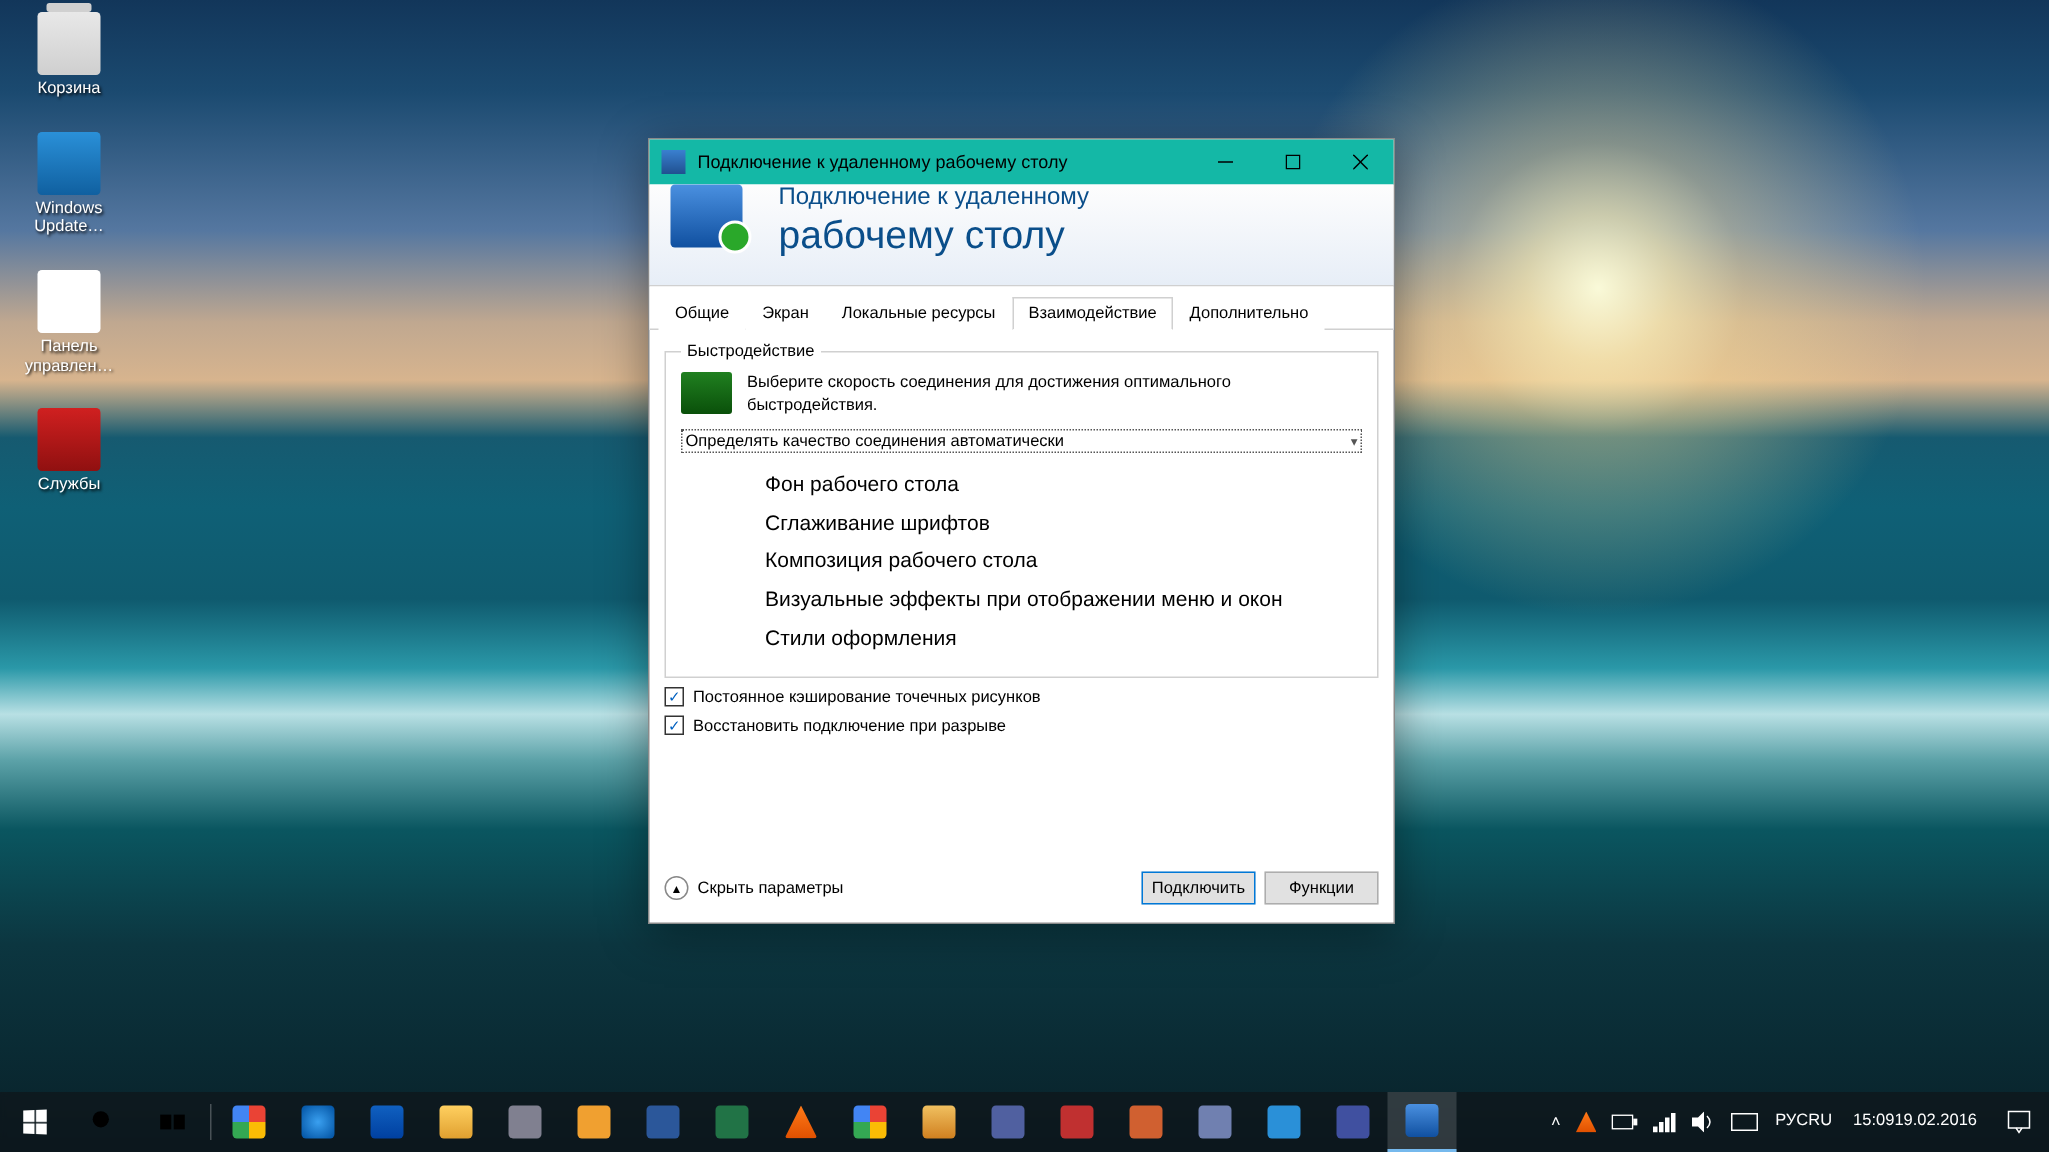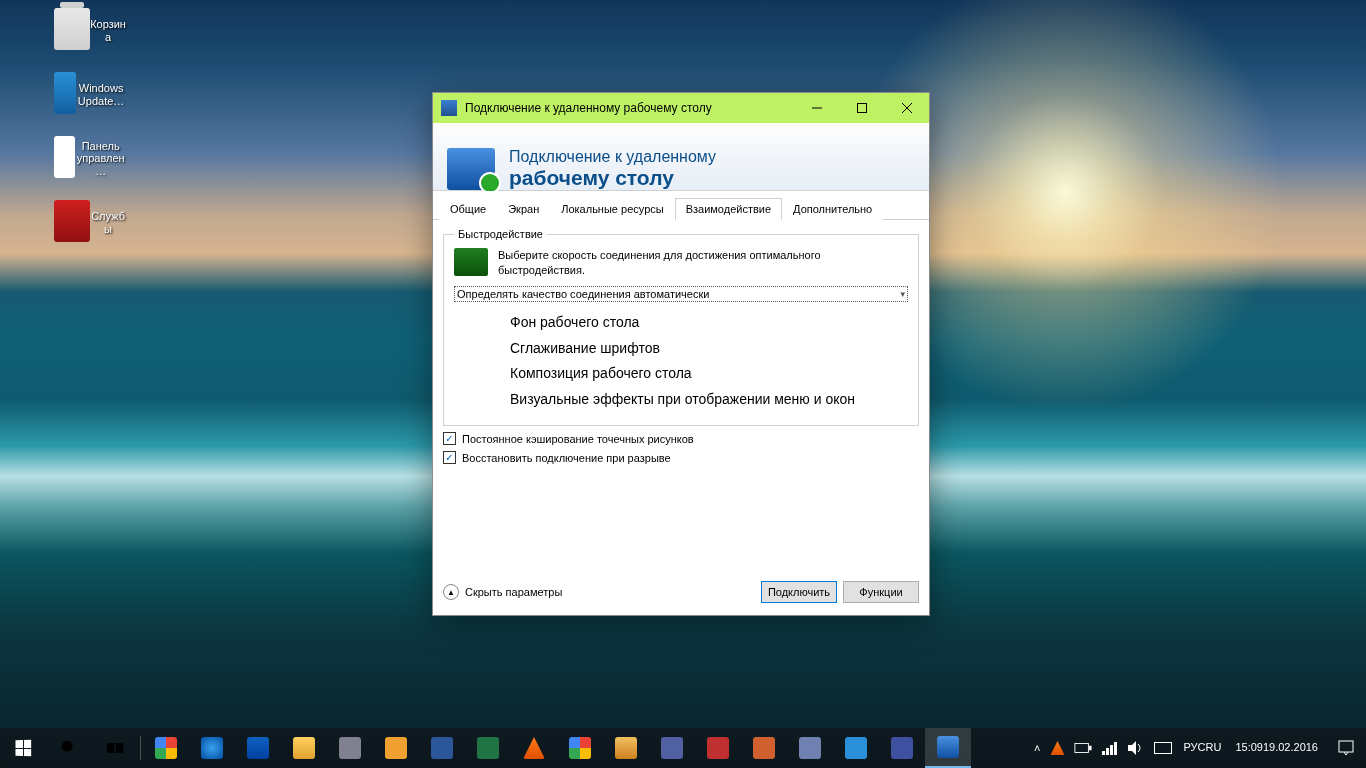--- a/index.html
+++ b/index.html
@@ -12,46 +12,46 @@
     radial-gradient(circle at 78% 25%, rgba(255,255,220,.95) 0%, rgba(255,240,180,.7) 4%, rgba(255,225,150,.4) 8%, transparent 18%),
     linear-gradient(180deg,
       #12365a 0%, #1b4a70 8%, #5577a0 20%, #c0a890 28%, #d7b48e 33%,
       #165a70 38%, #0f6076 44%, #0f5a6e 52%,
       #2a98a8 58%, #b8e0e4 62%, #5ca2a8 66%,
       #0a5660 72%, #0c3640 82%, #082028 100%);
 }
 
 
 .desktop-icons { position: absolute; top: 8px; left: 10px; width: 80px; }
-.d-icon { width: 72px; display: flex; flex-direction: row; align-items: center; margin-bottom: 22px; cursor: pointer; margin-left: 44px; }
+.d-icon { width: 72px; display: flex; flex-direction: column; align-items: center; margin-bottom: 22px; cursor: pointer; }
 .d-icon .img { width: 42px; height: 42px; border-radius: 3px; }
 .d-icon .lbl { color: #fff; font-size: 11px; text-align: center; text-shadow: 1px 1px 2px #000; margin-top: 3px; word-break: break-word; line-height: 1.15; }
 .recycle { background: linear-gradient(#e8e8e8,#cfcfcf); border-radius: 4px 4px 8px 8px; position: relative; }
 .recycle::before { content:""; position:absolute; top:-6px; left:6px; right:6px; height:6px; background:#d0d0d0; border-radius:2px; }
 .wu-icon { background: linear-gradient(#2a90d8,#1060a0); }
 .cp-icon { background: #fff; }
 .srv-icon { background: linear-gradient(#d02020,#901010); }
 
 
 .rdp-window {
   position: absolute; left: 432px; top: 92px; width: 498px; height: 524px;
   background: #fff; border: 1px solid #8a8a8a; box-shadow: 0 6px 30px rgba(0,0,0,.4);
 }
-.titlebar { height: 30px; display: flex; align-items: center; padding-left: 8px; background:#bef264; }
+.titlebar { height: 30px; display: flex; align-items: center; padding-left: 8px; background:#14b8a6; }
 .titlebar .ticon { width:16px; height:16px; background: linear-gradient(#3a80d0,#205090); margin-right: 8px; }
 .titlebar .ttitle { font-size: 12px; color: #000; flex: 1; }
 .titlebar .wbtn { width: 45px; height: 28px; display: flex; align-items: center; justify-content: center; cursor: pointer; }
 .wbtn svg { width: 10px; height: 10px; }
 
-.rdp-banner { height: 68px; background: linear-gradient(#fdfdfd,#e7eef7); display: flex; align-items: flex-end; padding-left: 14px; border-bottom: 1px solid #d0d0d0; }
+.rdp-banner { height: 68px; background: linear-gradient(#fdfdfd,#e7eef7); display: flex; align-items: flex-start; padding-left: 14px; border-bottom: 1px solid #d0d0d0; gap: 10px; }
 .rdp-banner .bicon { width: 48px; height: 42px; background: linear-gradient(#4a90e0,#1050a0); border-radius:3px; position: relative; }
 .rdp-banner .bicon::after { content:""; position:absolute; right:-6px; bottom:-4px; width:18px; height:18px; background:#2aa82a; border-radius:50%; border:2px solid #fff; }
 .rdp-banner .btxt { margin-left: 14px; }
 .rdp-banner .bl1 { font-size: 16px; color: #0a4e8a; }
-.rdp-banner .bl2 { font-size: 21px; color: #0a4e8a; font-weight: bold; }
+.rdp-banner .bl2 { font-size: 26px; color: #0a4e8a; font-weight: normal; }
 
 .tabbar { display: flex; padding: 6px 6px 0 6px; background: #fff; border-bottom: 1px solid #d0d0d0; position: relative; }
 .tab { font-size: 11px; padding: 4px 10px; border: 1px solid transparent; border-bottom: none; cursor: pointer; position: relative; top: 1px; background:#fff; }
 .tab.active { border-color: #d0d0d0; border-bottom: 1px solid #fff; background: #fff; z-index: 2; }
 
 .tabbody { padding: 8px 10px; }
 fieldset.perf { border: 1px solid #d0d0d0; padding: 8px 10px 12px 10px; }
 fieldset.perf legend { font-size: 11px; padding: 0 4px; }
 .perf-head { display: flex; gap: 10px; align-items: flex-start; margin-bottom: 8px; }
 .perf-head .picon { width: 34px; height: 28px; background: linear-gradient(#208020,#0a500a); border-radius:2px; flex-shrink:0; }
@@ -181,20 +181,21 @@
       <div class="speed-select">
         <span>Определять качество соединения автоматически</span>
         <span class="chev">▾</span>
       </div>
       <div class="func-block">
         <div class="func-list">
           <div>Фон рабочего стола</div>
           <div>Сглаживание шрифтов</div>
           <div>Композиция рабочего стола</div>
           <div>Визуальные эффекты при отображении меню и окон</div>
+          <div>Стили оформления</div>
         </div>
       </div>
     </fieldset>
     <div class="chk-row">
       <div class="chk">✓</div>
       <span>Постоянное кэширование точечных рисунков</span>
     </div>
     <div class="chk-row">
       <div class="chk">✓</div>
       <span>Восстановить подключение при разрыве</span>

